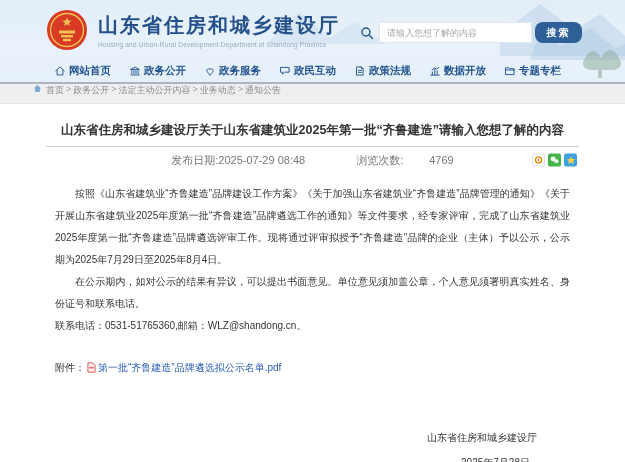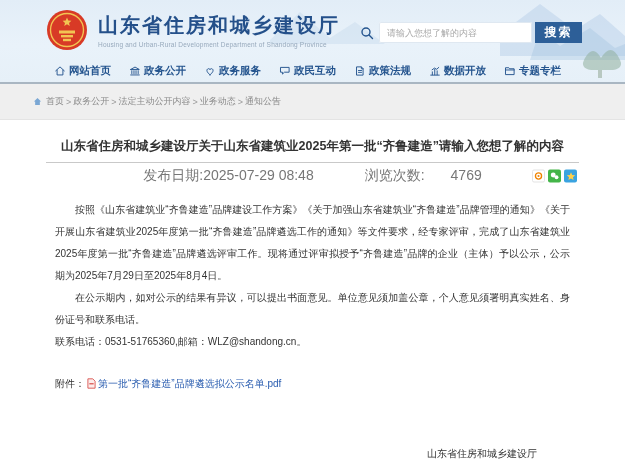--- a/index.html
+++ b/index.html
@@ -17,46 +17,46 @@
   .logo { width:42px; height:42px; flex:0 0 auto; }
   .brand { margin-left:10px; }
   .site-title { font-size:20px; font-weight:bold; color:#24508a; letter-spacing:2px; }
   .site-subtitle { font-size:6.5px; color:#97a9bc; margin-top:2px; letter-spacing:.2px; }
   .search-box { position:absolute; right:43px; top:22px; display:flex; align-items:center; }
   .search-glyph { width:14px; height:14px; margin-right:5px; }
   .search-input { width:153px; height:21px; border:none; border-radius:2px;
     background:#fff; font-size:9px; padding:0 8px; color:#333; outline:none;
     box-shadow:0 0 0 1px #dfe8f1 inset; }
   .search-input::placeholder { color:#a9a9a9; }
-  .search-btn { width:47px; height:21px; margin-left:3px; border:none; border-radius:0;
-    background:#2d5f98; color:#fff; font-size:12px; font-weight:bold; cursor:pointer;
+  .search-btn { width:47px; height:21px; margin-left:3px; border:none; border-radius:8px;
+    background:#2d5f98; color:#fff; font-size:10px; font-weight:bold; cursor:pointer;
     letter-spacing:2px; }
 
   
   .main-nav { position:relative; height:24px; display:flex; align-items:center;
     justify-content:space-between; padding:0 64px 2px 54px; }
   .nav-item { display:flex; align-items:center; gap:3px; color:#24548e;
     font-size:10.5px; font-weight:bold; cursor:pointer; white-space:nowrap; }
   .nav-item svg { width:12px; height:12px; stroke:#24548e; fill:none;
     stroke-width:1.1; stroke-linejoin:round; stroke-linecap:round; }
 
   
-  .breadcrumb { height:36px; background:#efefef; border-bottom:1px solid #e4e4e4;
-    display:flex; align-items:center; padding-left:33px; font-size:9px; color:#8a8a8a; }
+  .breadcrumb { height:20px; background:#efefef; border-bottom:1px solid #e4e4e4;
+    display:flex; padding-left:33px; font-size:9px; color:#8a8a8a; }
   .crumb-home-icon { width:9px; height:9px; margin-right:4px; }
   .crumb { cursor:pointer; }
   .crumb-sep { margin:0 2px; color:#9a9a9a; }
 
   
   .article { padding:0 46px; }
   .article-title { margin-top:16px; text-align:center; font-size:12.5px;
     font-weight:bold; color:#333; line-height:20px; }
   .title-rule { border:none; border-top:1px solid #c9c9c9; margin-top:6px; }
   .meta-row { position:relative; height:26px; display:flex; align-items:center;
-    justify-content:center; gap:51px; font-size:14px; color:#777; }
+    justify-content:center; gap:51px; font-size:11px; color:#777; }
   .meta-item .v { margin-left:26px; color:#777; }
   .share-group { position:absolute; right:2px; top:50%; transform:translateY(-50%);
     display:flex; gap:3px; }
   .share-ico { width:13px; height:13px; border-radius:2px; display:flex;
     align-items:center; justify-content:center; cursor:pointer; }
   .share-weibo { background:#fff; border:1px solid #e3e3e3; }
   .share-wechat { background:#44b549; }
   .share-star { background:#3aa3e0; }
 
   .body-text { padding:10px 9px 0; font-size:10px; color:#333; line-height:22px;

